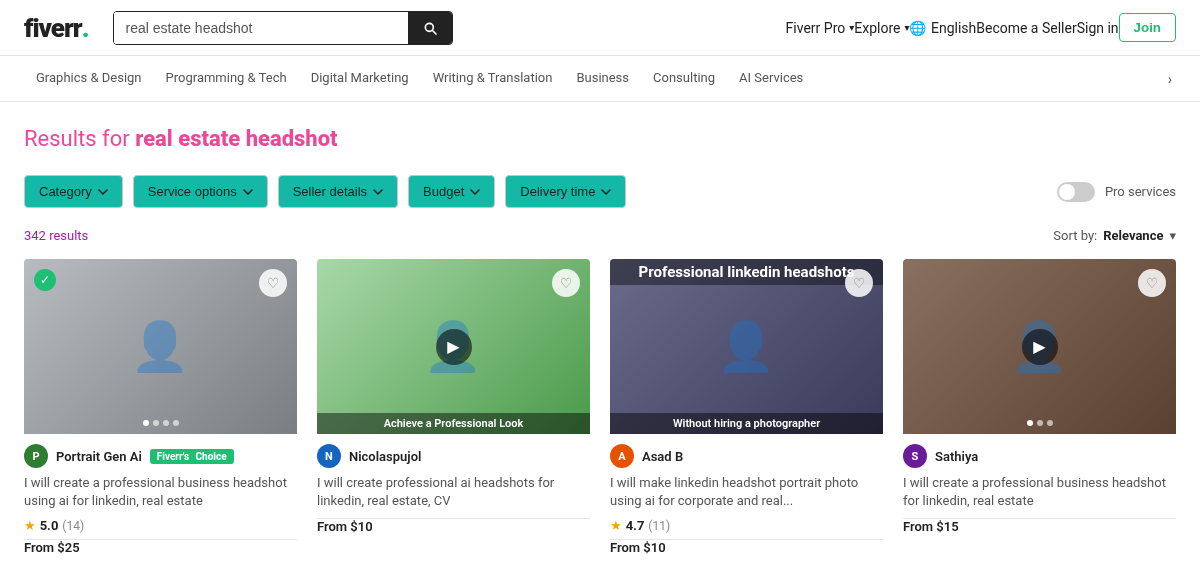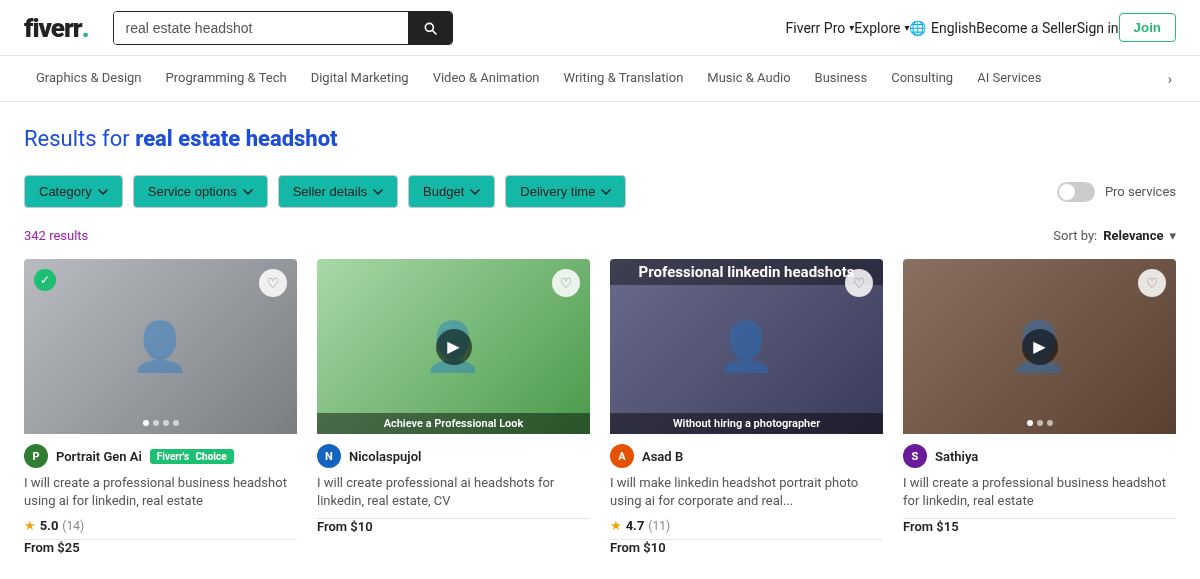--- a/index.html
+++ b/index.html
@@ -19,21 +19,21 @@
     .join-btn { border: 1.5px solid #1dbf73; color: #1dbf73; border-radius: 4px; padding: 6px 14px; cursor: pointer; font-weight: 600; background: #fff; }
     .globe-icon { font-size: 14px; }
 
     
     .cat-nav { display: flex; align-items: center; padding: 0 24px; border-bottom: 1px solid #e4e5e7; overflow: hidden; }
     .cat-nav-item { padding: 14px 12px; font-size: 13px; color: #555; cursor: pointer; white-space: nowrap; border-bottom: 2px solid transparent; }
     .cat-nav-arrow { margin-left: auto; color: #555; cursor: pointer; padding: 14px 4px; }
 
     
     .main { padding: 24px 24px 0; }
-    .results-title { font-size: 22px; font-weight: 400; margin-bottom: 24px; color: #1d4ed8; }
+    .results-title { font-size: 22px; font-weight: 400; margin-bottom: 24px; color: #ec4899; }
     .results-title b { font-weight: 800; }
 
     
     .filter-bar { display: flex; align-items: center; gap: 10px; margin-bottom: 20px; }
     .filter-btn { display: flex; align-items: center; gap: 6px; border: 1px solid #c5c6c9; border-radius: 4px; padding: 8px 14px; font-size: 13px; cursor: pointer; background: #14b8a6; color: #222; white-space: nowrap; }
     .filter-btn svg { width: 10px; height: 10px; fill: #222; }
     .pro-services { margin-left: auto; display: flex; align-items: center; gap: 10px; font-size: 13px; color: #555; }
     .toggle { width: 38px; height: 20px; background: #ccc; border-radius: 10px; position: relative; cursor: pointer; }
     .toggle-knob { width: 16px; height: 16px; background: #fff; border-radius: 50%; position: absolute; top: 2px; left: 2px; transition: left 0.2s; }
 
@@ -126,23 +126,21 @@
       <span>Sign in</span>
     </div>
     <button class="join-btn">Join</button>
   </nav>
 </header>
 
 <nav class="cat-nav">
   <div class="cat-nav-item">Graphics &amp; Design</div>
   <div class="cat-nav-item">Programming &amp; Tech</div>
   <div class="cat-nav-item">Digital Marketing</div>
-  <div class="cat-nav-item">Video &amp; Animation</div>
   <div class="cat-nav-item">Writing &amp; Translation</div>
-  <div class="cat-nav-item">Music &amp; Audio</div>
   <div class="cat-nav-item">Business</div>
   <div class="cat-nav-item">Consulting</div>
   <div class="cat-nav-item">AI Services</div>
   <div class="cat-nav-arrow">›</div>
 </nav>
 
 <main class="main">
 
   <h1 class="results-title">
     <span>Results for </span><b>real estate headshot</b>

